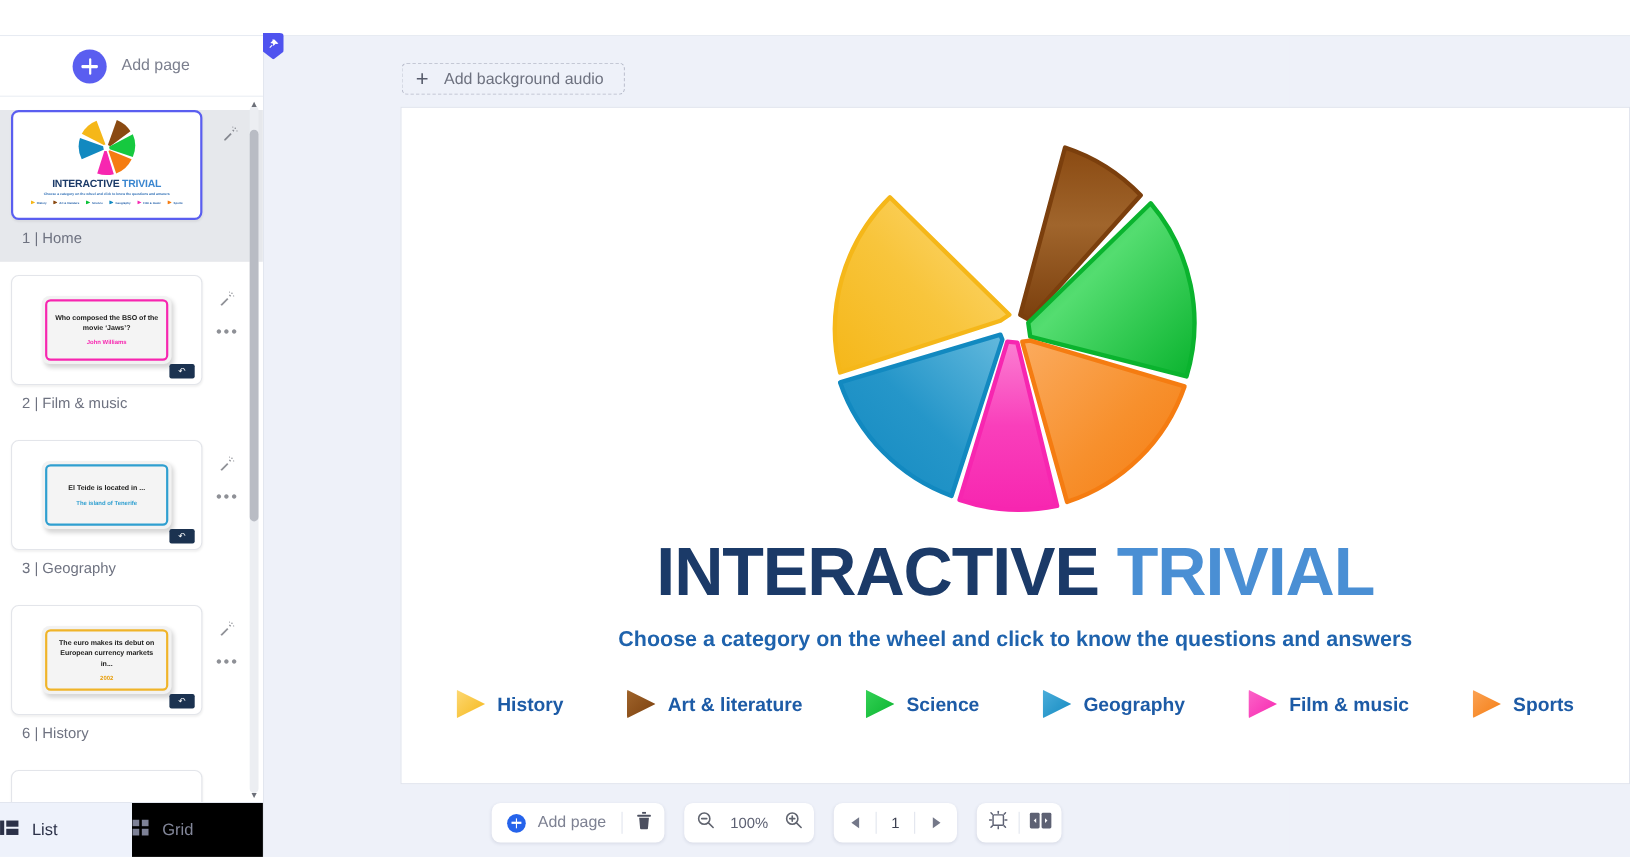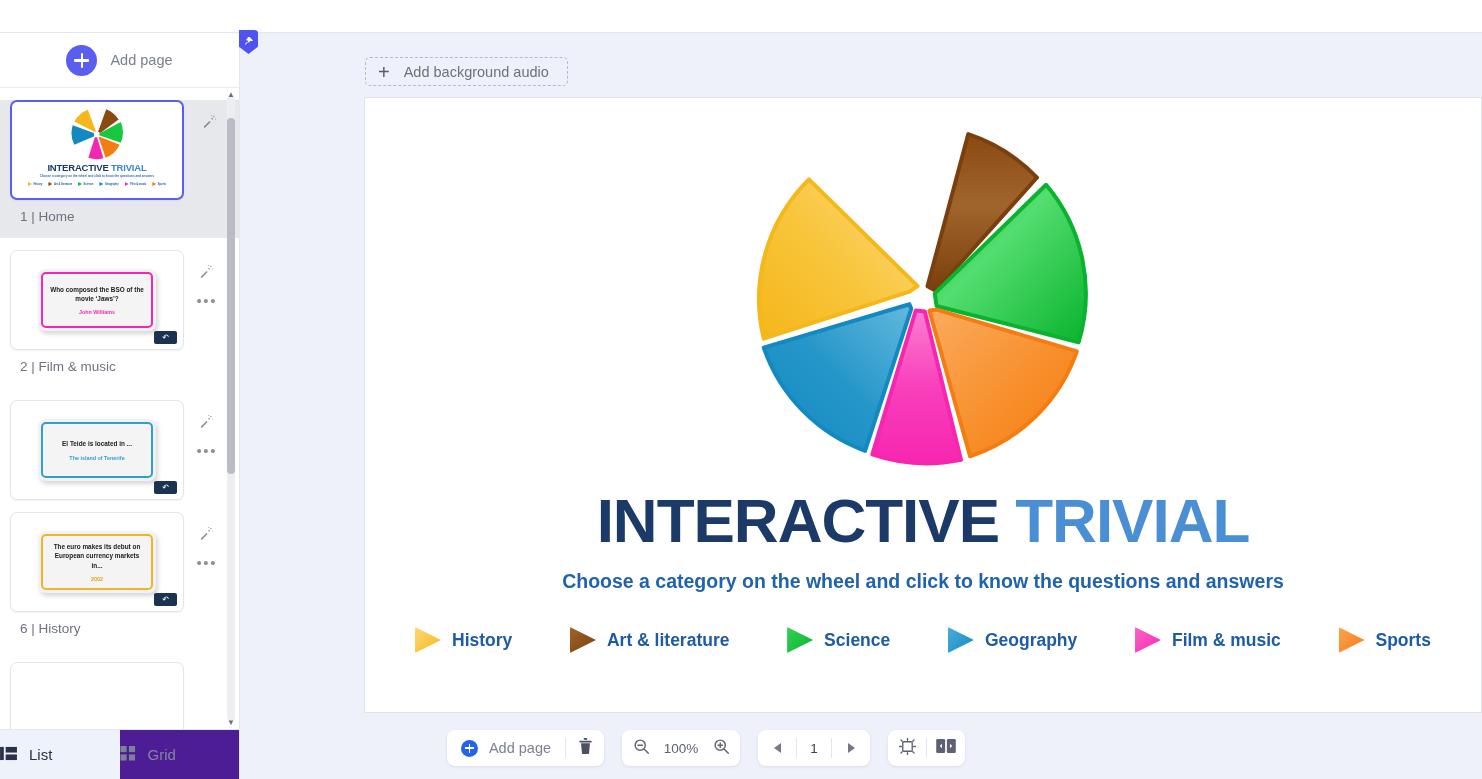--- a/index.html
+++ b/index.html
@@ -104,21 +104,21 @@
   .vscroll .arr.up { top: -6px; } .vscroll .arr.dn { bottom: -6px; }
 
   .viewtabs {
     height: 50px; display: flex; flex: none; border-top: 1px solid #e2e6ef;
   }
   .vtab {
     flex: 1; display: flex; align-items: center; justify-content: flex-start; gap: 12px;
     font-size: 15px; cursor: pointer;
   }
   .vtab.active { background: #eef2fb; color: #2b3148; }
-  .vtab.idle   { background: #4c1d95; color: #83879a; }
+  .vtab.idle   { background: #000000; color: #83879a; }
 
   
   .pin-tab {
     position: absolute; left: 239px; top: 30px; width: 19px; height: 24px;
     background: #4f53ef; border-radius: 0 4px 5px 0 / 0 3px 9px 0;
     display: flex; align-items: center; justify-content: center;
     clip-path: polygon(0 0, 100% 0, 100% 70%, 50% 100%, 0 70%);
     z-index: 5;
   }
 
@@ -307,20 +307,21 @@
           <div class="thumb">
             <div class="q-card">
               <div class="q-inner" style="border:2.2px solid #2f9fd0">
                 <div class="q-text">El Teide is located in ...</div>
                 <div class="q-ans" style="color:#2f9fd0">The island of Tenerife</div>
               </div>
             </div>
             <div class="flip-badge">↶</div>
           </div>
         </div>
+        <div class="slide-caption">3 | Geography</div>
         <div class="slide-tools">
           <span class="wand-icon">
             <svg width="15" height="15" viewBox="0 0 24 24" fill="#4a4d57">
               <path d="M3 20l9-9 1.8 1.8-9 9H3v-1.8z"></path>
               <path d="M14.5 7.2l1.9 1.9 1.4-1.4-1.9-1.9-1.4 1.4z"></path>
               <circle cx="19" cy="4" r="1.1"></circle>
                 <circle cx="21.5" cy="8" r=".8"></circle>
               <circle cx="15.5" cy="2.5" r=".8"></circle>
             </svg>
           </span>

